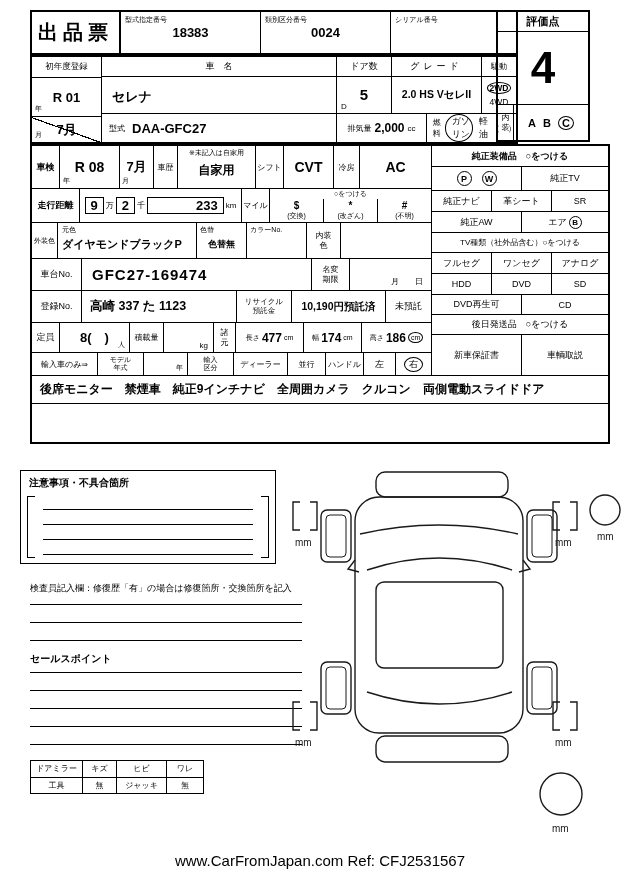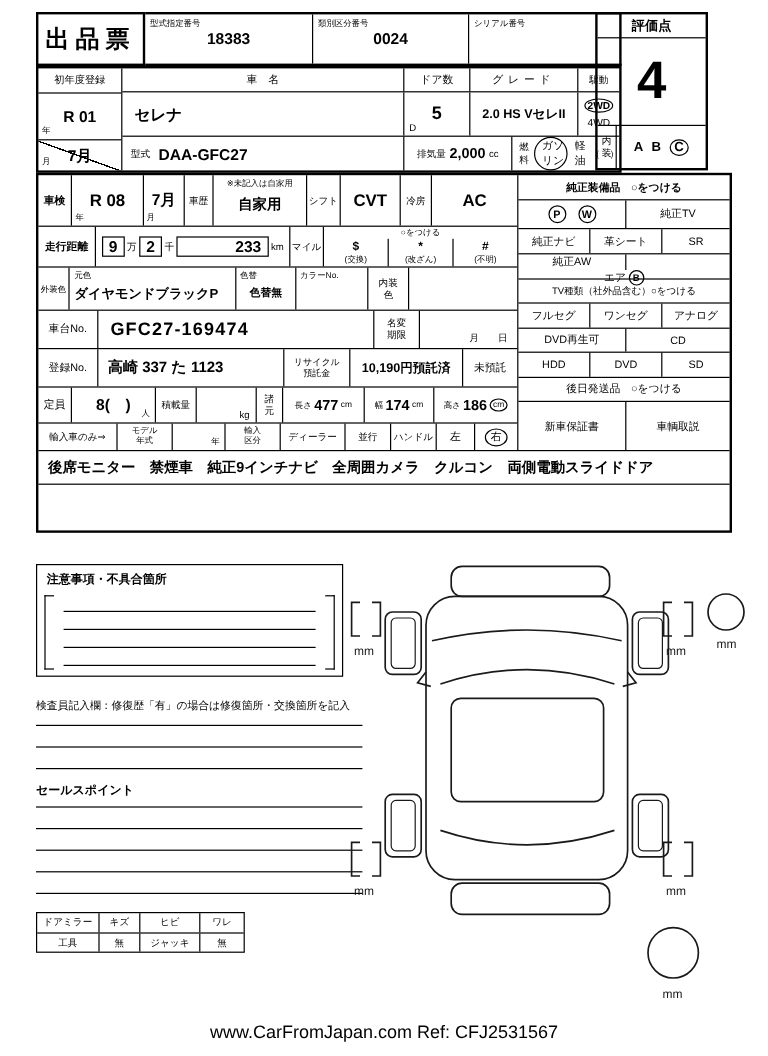--- a/index.html
+++ b/index.html
@@ -359,21 +359,21 @@
           <div class="cc br" style="width:60px;">
               <span class="f9">純正ナビ</span>
             </div>
           <div class="cc br" style="width:60px;">
               <span class="f9">革シート</span>
             </div>
           <div class="cc" style="flex:1;">
               <span class="f9">SR</span>
             </div>
         </div>
-        <div class="row bb" style="height:21px;flex-direction:column;">
+        <div class="row bb" style="height:21px;">
           <div class="cc br" style="width:90px;">
               <span class="f9">純正AW</span>
             </div>
           <div class="cc" style="flex:1;gap:2px;">
             <span class="f9">エア</span>
             <span class="cletter" style="width:13px;height:13px;font-size:8px;">B</span>
           </div>
         </div>
         <div class="cc bb" style="height:20px;">
             <span class="f8">TV種類（社外品含む）○をつける</span>
@@ -382,60 +382,60 @@
           <div class="cc br" style="width:60px;">
               <span class="f9">フルセグ</span>
             </div>
           <div class="cc br" style="width:60px;">
               <span class="f9">ワンセグ</span>
             </div>
           <div class="cc" style="flex:1;">
               <span class="f9">アナログ</span>
             </div>
         </div>
+        <div class="row bb" style="height:21px;">
+          <div class="cc br" style="width:60px;">
+              <span class="f9">HDD</span>
+            </div>
+          <div class="cc br" style="width:60px;">
+              <span class="f9">DVD</span>
+            </div>
+          <div class="cc" style="flex:1;">
+              <span class="f9">SD</span>
+            </div>
+        </div>
         <div class="row bb" style="height:20px;">
           <div class="cc br" style="width:90px;">
               <span class="f9">DVD再生可</span>
             </div>
           <div class="cc" style="flex:1;">
               <span class="f9">CD</span>
             </div>
         </div>
-        <div class="row bb" style="height:21px;">
-          <div class="cc br" style="width:60px;">
-              <span class="f9">HDD</span>
-            </div>
-          <div class="cc br" style="width:60px;">
-              <span class="f9">DVD</span>
-            </div>
-          <div class="cc" style="flex:1;">
-              <span class="f9">SD</span>
-            </div>
-        </div>
         <div class="cc bb" style="height:20px;">
             <span class="f9">後日発送品　○をつける</span>
           </div>
         <div class="row" style="flex:1;">
           <div class="cc br" style="width:90px;">
               <span class="f9">新車保証書</span>
             </div>
           <div class="cc" style="flex:1;">
               <span class="f9">車輌取説</span>
             </div>
         </div>
       </div>
     </div>
 
     <div class="bt row" style="height:28px;align-items:center;padding-left:8px;">
       <span class="v f12">後席モニター　禁煙車　純正9インチナビ　全周囲カメラ　クルコン　両側電動スライドドア</span>
     </div>
     <div class="bt" style="flex:1;"></div>
   </div>
 
-  <div class="abs" style="left:30px;top:470px;width:256px;height:94px;border:1.5px solid #000;">
+  <div class="abs" style="left:20px;top:470px;width:256px;height:94px;border:1.5px solid #000;">
     <span class="abs" style="left:8px;top:5px;font-size:10px;font-weight:bold;">注意事項・不具合箇所</span>
     <div class="abs" style="left:6px;top:25px;width:8px;height:62px;border-left:1.5px solid #000;border-top:1.5px solid #000;border-bottom:1.5px solid #000;"></div>
     <div class="abs" style="right:6px;top:25px;width:8px;height:62px;border-right:1.5px solid #000;border-top:1.5px solid #000;border-bottom:1.5px solid #000;"></div>
     <div class="line" style="left:22px;top:38px;width:210px;"></div>
     <div class="line" style="left:22px;top:53px;width:210px;"></div>
     <div class="line" style="left:22px;top:68px;width:210px;"></div>
     <div class="line" style="left:22px;top:83px;width:210px;"></div>
   </div>
 
   <span class="abs f9" style="left:30px;top:582px;">検査員記入欄：修復歴「有」の場合は修復箇所・交換箇所を記入</span>

